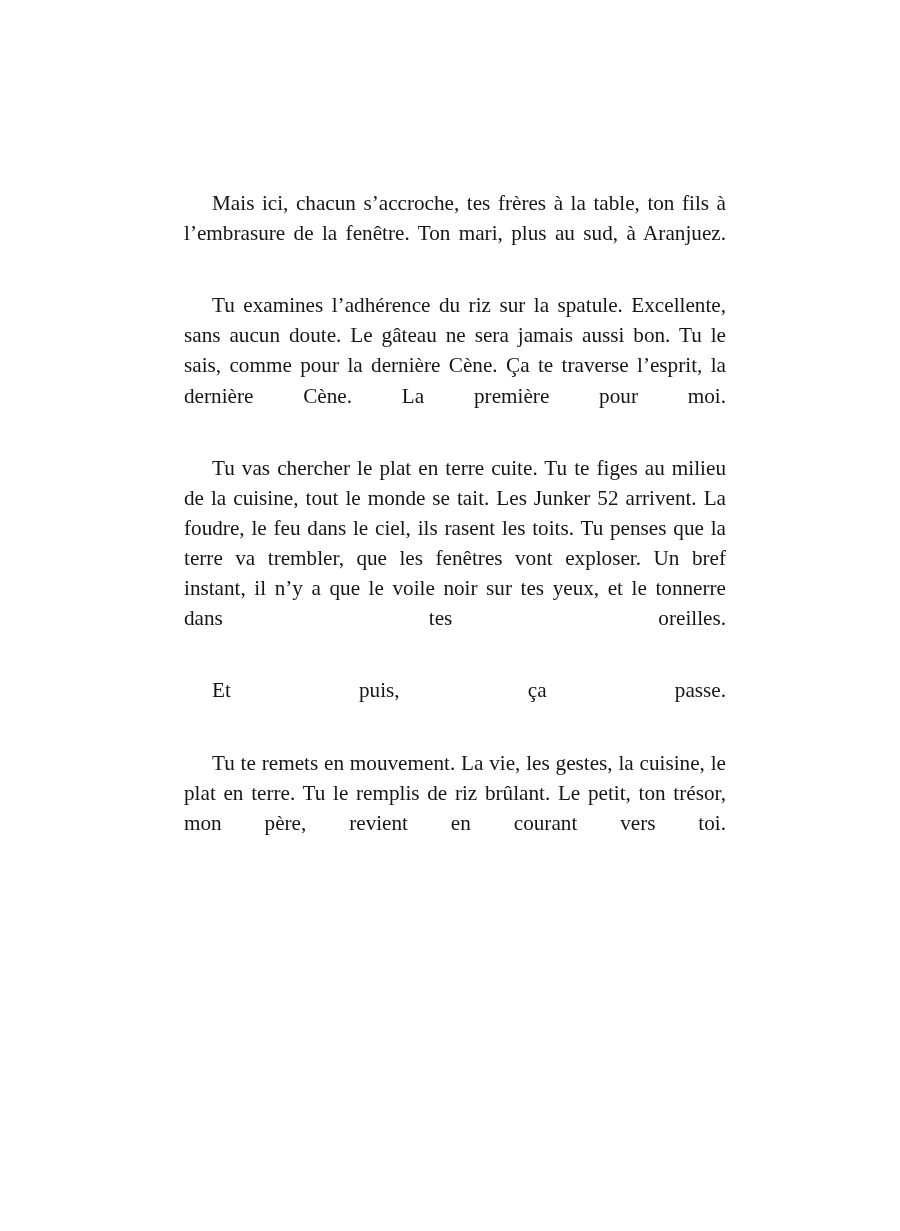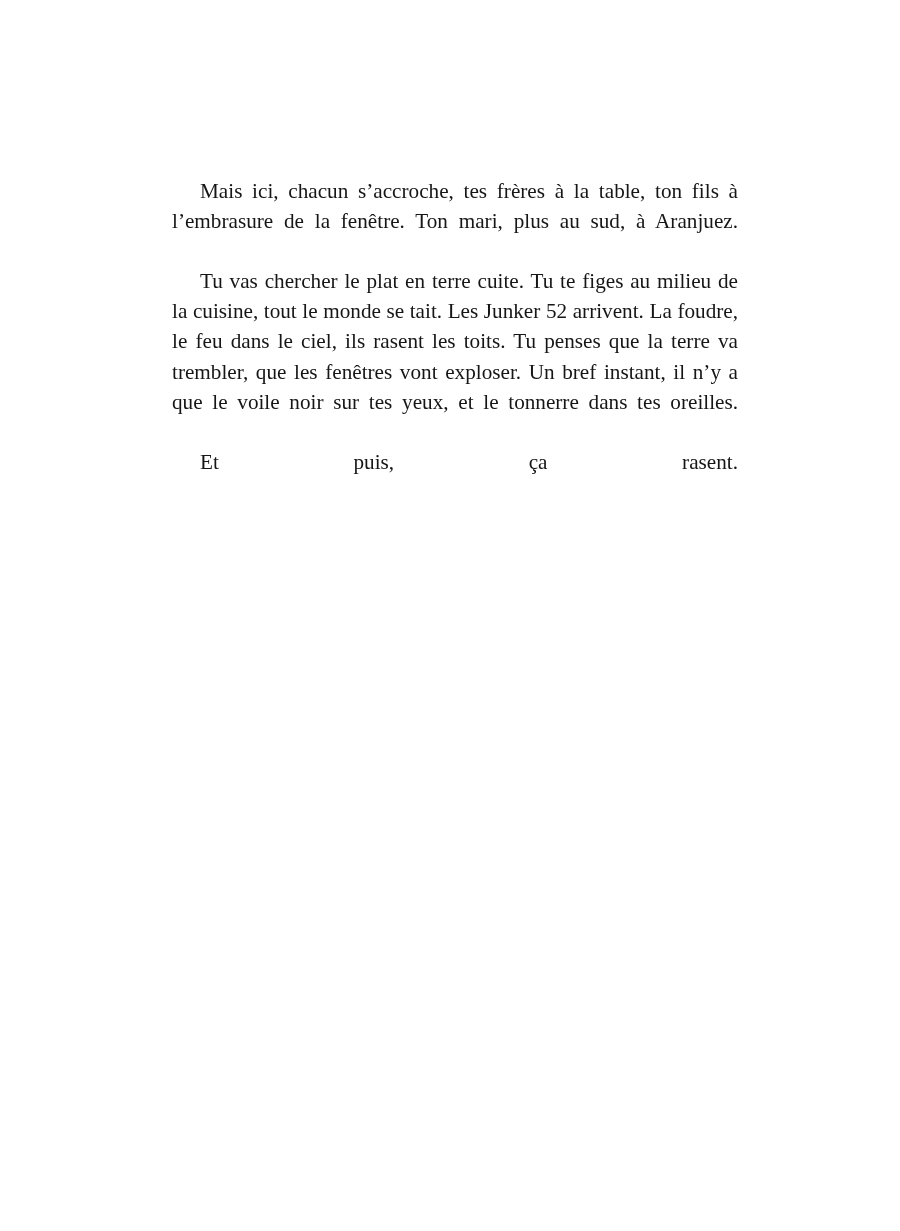--- a/index.html
+++ b/index.html
@@ -19,21 +19,21 @@
   }
 
   .text-block {
     position: absolute;
     left: 172px;
     top: 176px;
     width: 566px;
   }
 
   .para {
-    margin: 0;
+    margin: 12px;
     padding: 0;
     font-family: "Liberation Serif", "DejaVu Serif", serif;
     font-size: 21.2px;
     line-height: 30.1px;
     color: #161616;
     text-align: justify;
     text-justify: inter-word;
     text-indent: 28px;
     hyphens: manual;
     -webkit-hyphens: manual;
@@ -50,16 +50,18 @@
   }
 
   
 </style>
 </head>
 <body>
 
 <div class="page">
   <div class="text-block">
     <p class="para">Mais ici, chacun s’accroche, tes frères à la table, ton fils à l’embrasure de la fenêtre. Ton mari, plus au sud, à Aranjuez.</p>
+    <p class="para">Tu examines l’adhérence du riz sur la spatule. Excellente, sans aucun doute. Le gâteau ne sera jamais aussi bon. Tu le sais, comme pour la dernière Cène. Ça te traverse l’esprit, la dernière Cène. La première pour moi.</p>
     <p class="para">Tu vas chercher le plat en terre cuite. Tu te figes au milieu de la cuisine, tout le monde se tait. Les Junker 52 arrivent. La foudre, le feu dans le ciel, ils rasent les toits. Tu penses que la terre va trembler, que les fenêtres vont exploser. Un bref instant, il n’y a que le voile noir sur tes yeux, et le tonnerre dans tes oreilles.</p>
-    <p class="para">Et puis, ça rasent.</p>
+    <p class="para">Et puis, ça passe.</p>
+    <p class="para">Tu te remets en mouvement. La vie, les gestes, la cuisine, le plat en terre. Tu le remplis de riz brûlant. Le petit, ton trésor, mon père, revient en courant vers toi.</p>
   </div>
 </div>
 
 </body></html>

